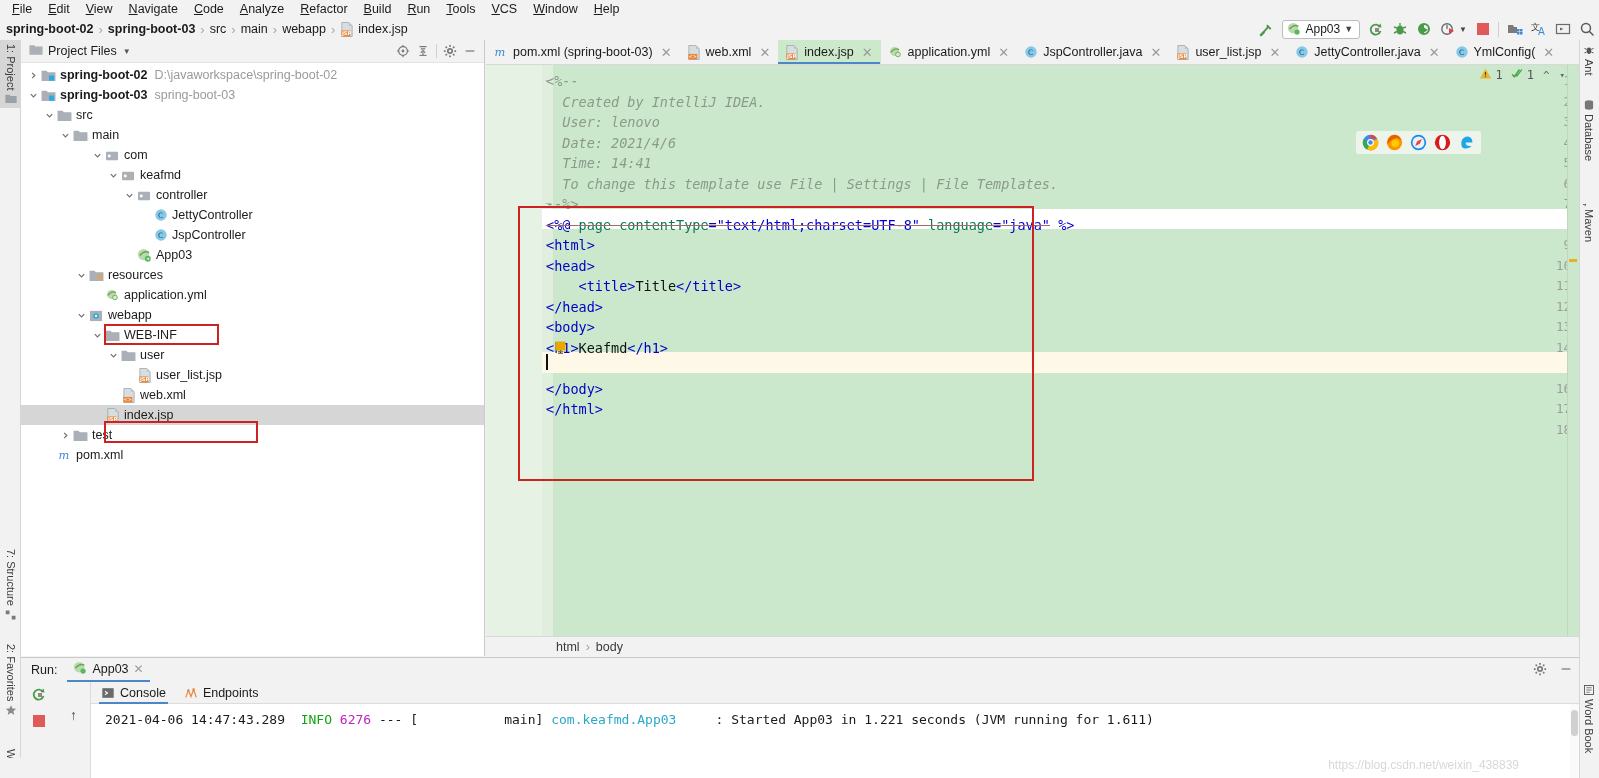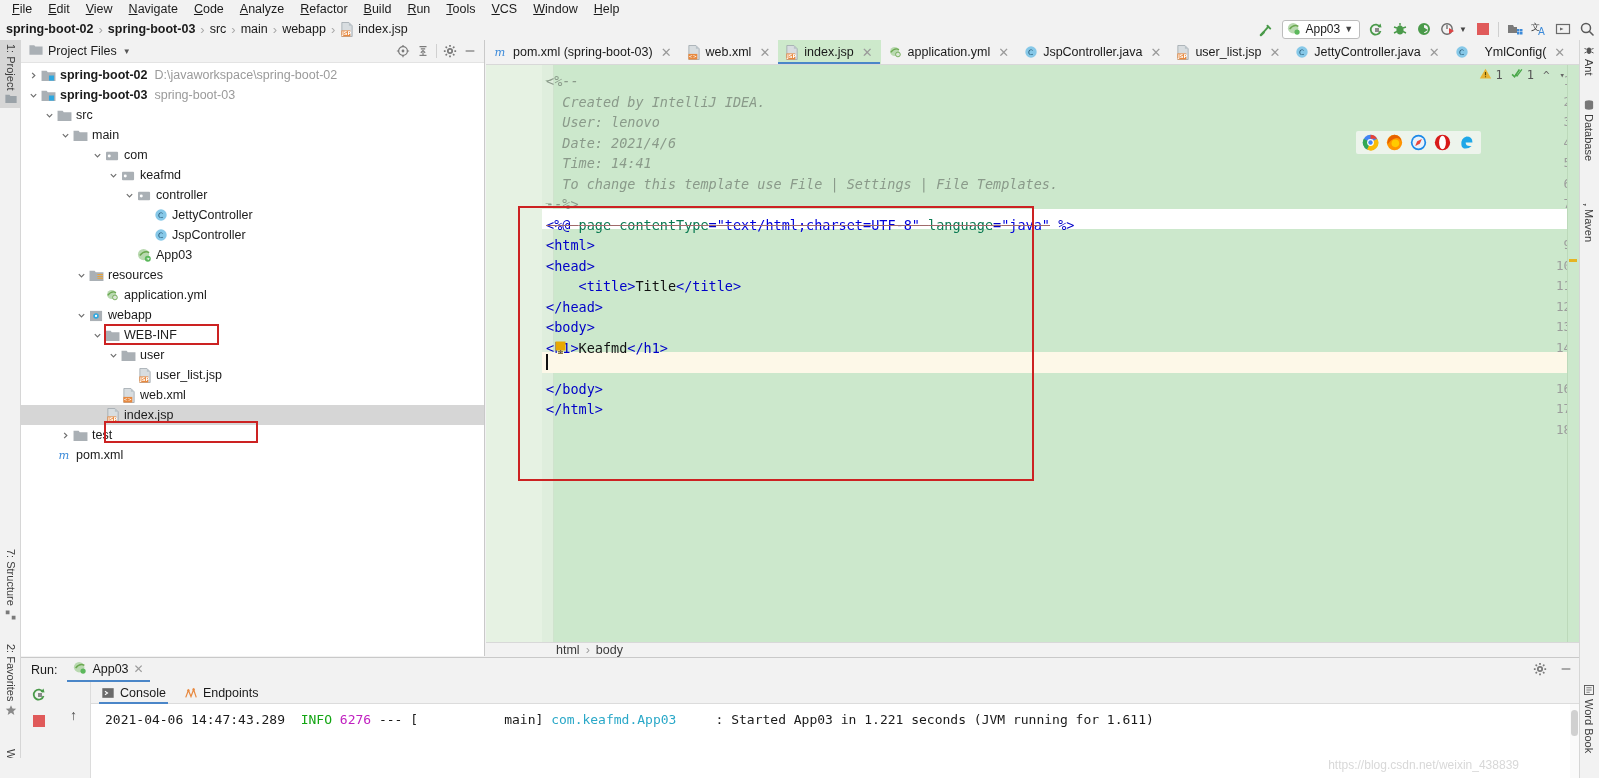--- a/index.html
+++ b/index.html
@@ -166,22 +166,22 @@
     gap:3px; font-size:12px; color:#555;
   }
   .browserbar {
     position:absolute; right:98px; top:66px;
     background:#edf4ec; border-radius:2px; padding:3px 6px;
     display:flex; align-items:center; gap:7px;
   }
   .bicon { width:17px; height:17px; border-radius:50%; display:block; }
 
   .bcrumbbar {
-    height:14px; background:#f2f2f2; border-top:1px solid #d8d8d8;
-    display:flex; align-items:flex-start; padding-left:70px; font-size:12.5px; color:#3b3b3b;
+    height:20px; background:#f2f2f2; border-top:1px solid #d8d8d8;
+    display:flex; align-items:center; padding-left:70px; font-size:12.5px; color:#3b3b3b;
   }
   .bcrumbbar .s { color:#a0a0a0; margin:0 6px; }
 
   
   .runpanel {
     position:absolute; top:657px; left:21px; right:20px; height:121px;
     background:#f2f2f2;
     border-top:1px solid #c9c9c9;
   }
   .run-head { height:24px; display:flex; align-items:center; padding-left:10px; position:relative; }
@@ -842,21 +842,21 @@
         <span style="font-weight: normal;">JettyController.java</span>
         <span class="x">✕</span>
       </div>
       <div class="etab">
         <span style="display: inline-flex; align-items: center;">
           <svg width="14" height="14" viewBox="0 0 16 16">
             <circle cx="8" cy="8" r="6.5" fill="#86c8e8"></circle>
             <text x="4.6" y="11.4" font-size="8.5" fill="#1a4a66" font-family="DejaVu Sans">C</text>
           </svg>
         </span>
-        <span style="font-weight: normal; margin-left: 11px;">YmlConfig(</span>
+        <span style="font-weight: normal;">YmlConfig(</span>
         <span class="x">✕</span>
       </div>
     </div>
 
   <div class="codearea">
     <div class="gutter"></div>
     <div class="gutter2"></div>
     <div id="lnums">
         <div class="lnum" style="top: 6px;">1</div>
         <div class="lnum" style="top: 26.5px;">2</div>

